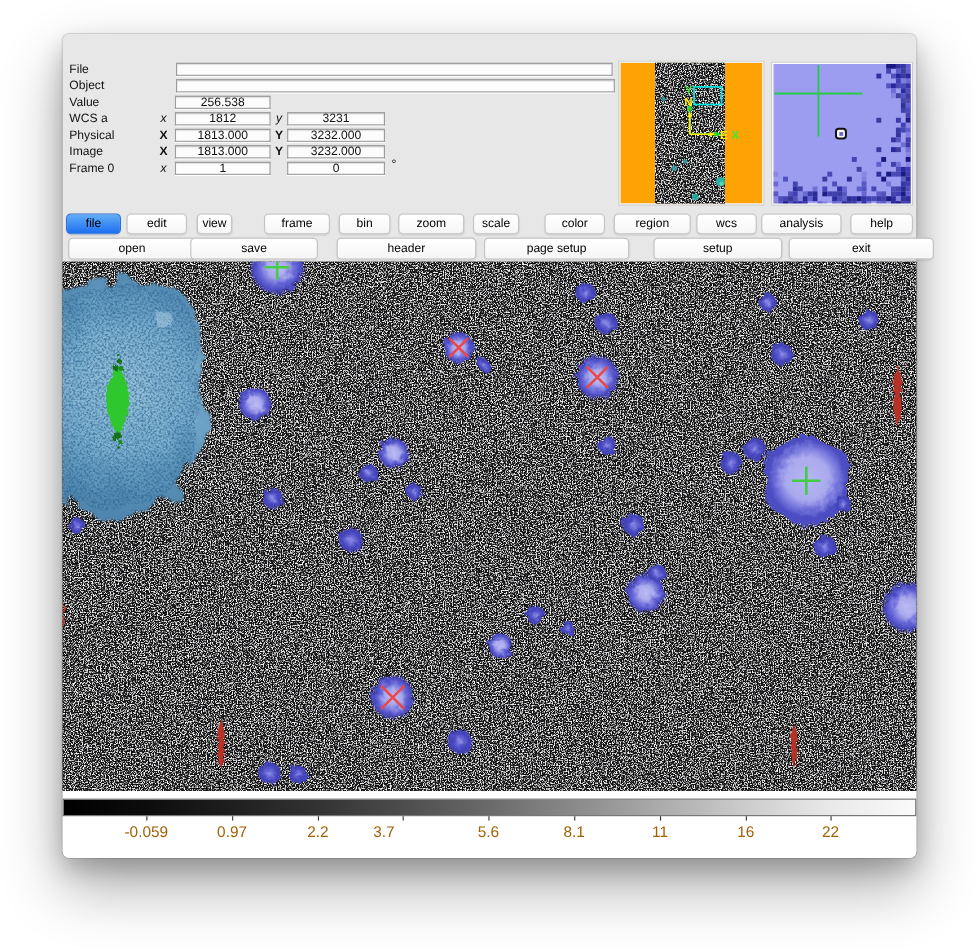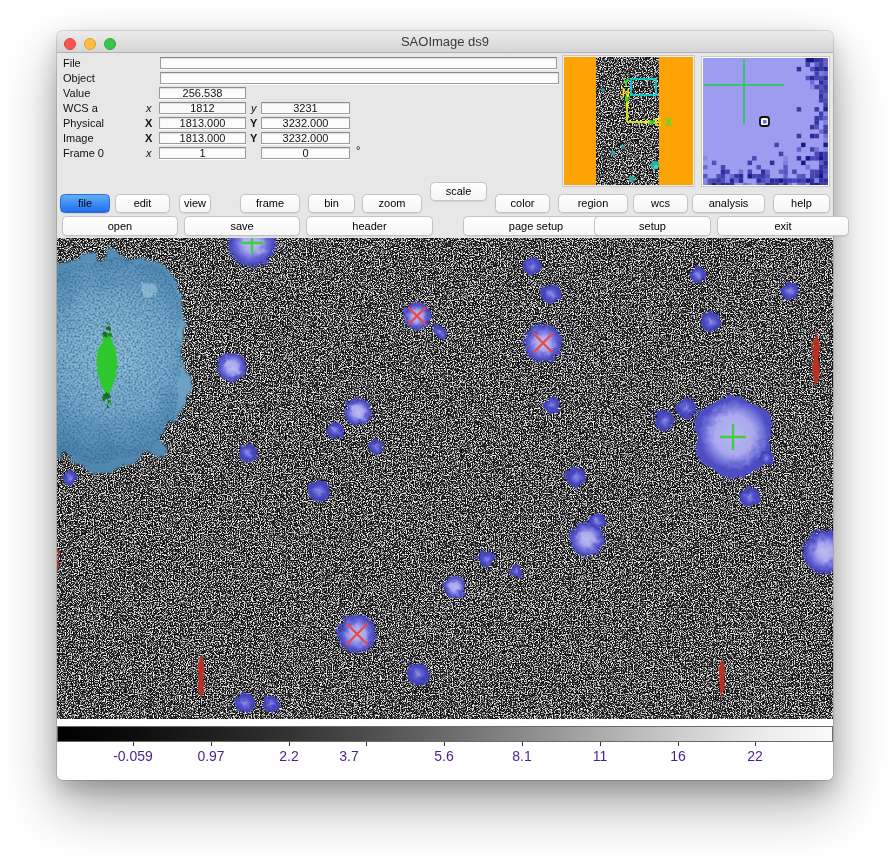--- a/index.html
+++ b/index.html
@@ -13,31 +13,25 @@
 .fld{position:absolute;height:12px;background:#fcfcfc;border:1px solid #9c9c9c;border-top-color:#8a8a8a;
  box-shadow:inset 0 1px 1px rgba(0,0,0,.12), 0 1px 0 #fff;font-size:11px;font-weight:400;color:#111;text-align:center;line-height:10px}
 .xy{position:absolute;font-size:11px;color:#111;font-weight:700}
 .btn{position:absolute;height:19px;background:linear-gradient(#ffffff,#f6f6f6);border:1px solid #c3c3c3;border-radius:4.5px;
  font-size:11px;color:#000;text-align:center;line-height:17px;box-shadow:0 1px 1px rgba(0,0,0,.08)}
 .sel{background:linear-gradient(#63aef7,#1d6ef0);border-color:#2a6ed6;color:#000}
 #imgarea{position:absolute;left:0;top:207px;width:776px;height:481px;background:#000}
 #cbar{position:absolute;left:0;top:695px;width:776px;height:16px;border:1px solid #6a6a6a;
  background:linear-gradient(to right,#000 0%,#0d0d0d 10%,#1f1f1f 20%,#333333 30%,#4d4d4d 40%,#6a6a6a 50%,#8a8a8a 60%,#ababab 70%,#cccccc 80%,#e9e9e9 90%,#fafafa 100%)}
 .tick{position:absolute;top:711px;width:1px;height:4px;background:#333}
-.cl{position:absolute;top:717px;width:60px;margin-left:-30px;text-align:center;font-size:14px;color:#4c1d95}
+.cl{position:absolute;top:717px;width:60px;margin-left:-30px;text-align:center;font-size:14px;color:#a16207}
 #bottomwhite{position:absolute;left:0;top:688px;width:776px;height:61px;background:#fff;border-radius:0 0 6px 6px}
 </style></head>
 <body>
 <div id="win">
- <div id="titlebar">
-  <div class="tl" style="left:7px;background:#f9564f;border:0.5px solid #e0443e"></div>
-  <div class="tl" style="left:27px;background:#fdbe41;border:0.5px solid #dfa137"></div>
-  <div class="tl" style="left:47px;background:#36c64b;border:0.5px solid #2ba83d"></div>
-  <div id="title">SAOImage ds9</div>
- </div>
 
  <div class="lbl" style="left:6px;top:26px">File</div>
  <div class="lbl" style="left:6px;top:41px">Object</div>
  <div class="lbl" style="left:6px;top:56px">Value</div>
  <div class="lbl" style="left:6px;top:71px">WCS a</div>
  <div class="lbl" style="left:6px;top:86px">Physical</div>
  <div class="lbl" style="left:6px;top:101px">Image</div>
  <div class="lbl" style="left:6px;top:116px">Frame 0</div>
 
  <div class="fld" style="left:103px;top:26px;width:397px"></div>
@@ -318,31 +312,31 @@
   <rect x="60" y="62" width="3.5" height="3.5" fill="#6a6ad8"></rect>
  </svg>
  </div>
 
  <div class="btn sel" style="left:3px;top:163px;width:50px">file</div>
  <div class="btn" style="left:58px;top:163px;width:55px">edit</div>
  <div class="btn" style="left:122px;top:163px;width:32px">view</div>
  <div class="btn" style="left:183px;top:163px;width:60px">frame</div>
  <div class="btn" style="left:251px;top:163px;width:47px">bin</div>
  <div class="btn" style="left:305px;top:163px;width:60px">zoom</div>
- <div class="btn" style="left:373px;top:151px;width:57px">scale</div>
+ <div class="btn" style="left:373px;top:163px;width:42px">scale</div>
  <div class="btn" style="left:438px;top:163px;width:55px">color</div>
  <div class="btn" style="left:501px;top:163px;width:70px">region</div>
  <div class="btn" style="left:576px;top:163px;width:55px">wcs</div>
  <div class="btn" style="left:635px;top:163px;width:73px">analysis</div>
  <div class="btn" style="left:716px;top:163px;width:57px">help</div>
 
  <div class="btn" style="left:5px;top:185px;width:116px;height:20px;line-height:18px">open</div>
- <div class="btn" style="left:127px;top:185px;width:116px;height:20px;line-height:18px">save</div>
+ <div class="btn" style="left:116px;top:185px;width:116px;height:20px;line-height:18px">save</div>
  <div class="btn" style="left:249px;top:185px;width:127px;height:20px;line-height:18px">header</div>
- <div class="btn" style="left:406px;top:185px;width:146px;height:20px;line-height:18px">page setup</div>
+ <div class="btn" style="left:383px;top:185px;width:132px;height:20px;line-height:18px">page setup</div>
  <div class="btn" style="left:537px;top:185px;width:117px;height:20px;line-height:18px">setup</div>
  <div class="btn" style="left:660px;top:185px;width:132px;height:20px;line-height:18px">exit</div>
 
  <div id="imgarea">
  <svg width="776" height="481">
   <defs>
    <filter id="bgnoise" x="0" y="0" width="100%" height="100%">
     <feTurbulence type="fractalNoise" baseFrequency="0.85" numOctaves="2" seed="11"></feTurbulence>
     <feColorMatrix type="saturate" values="0"></feColorMatrix>
     <feComponentTransfer>

